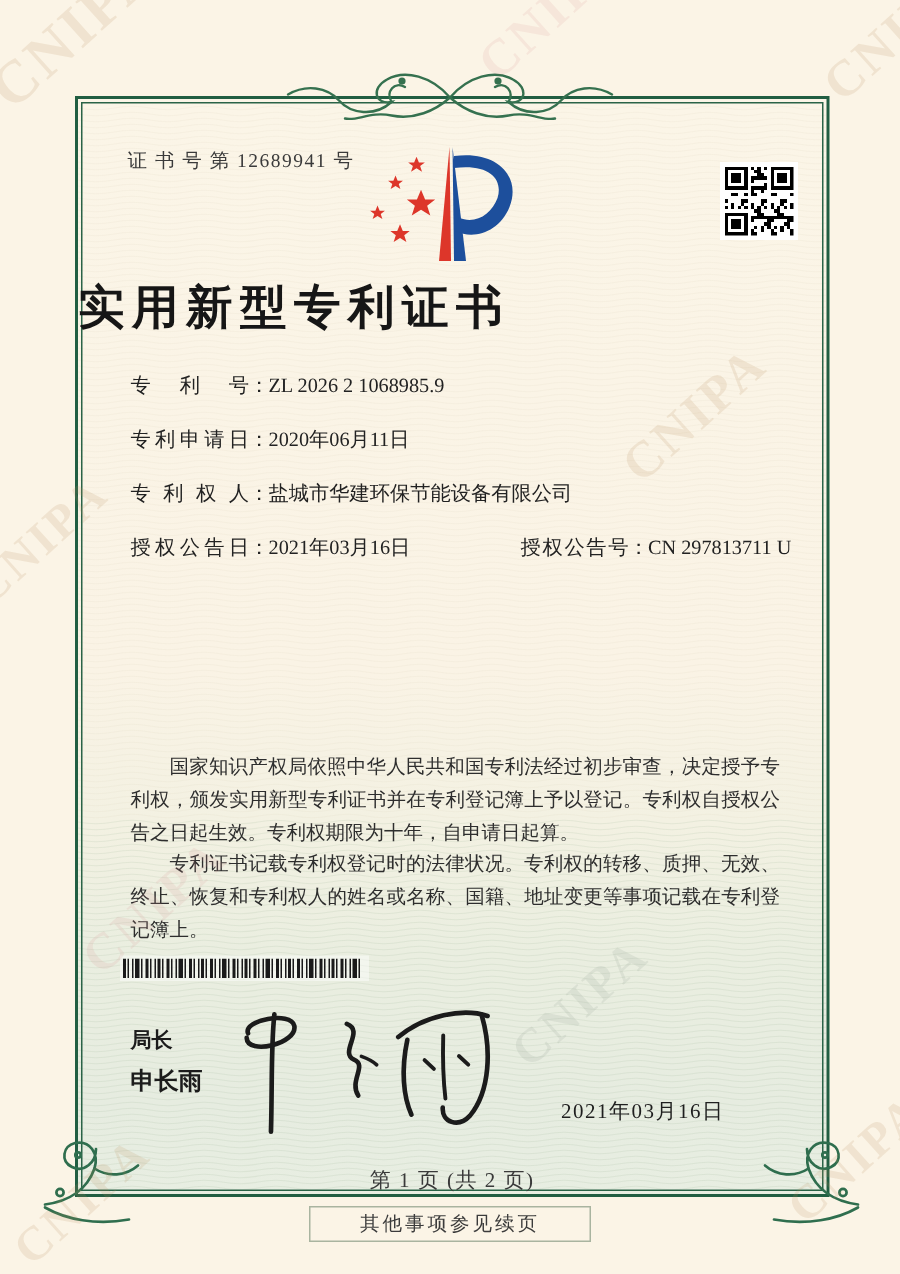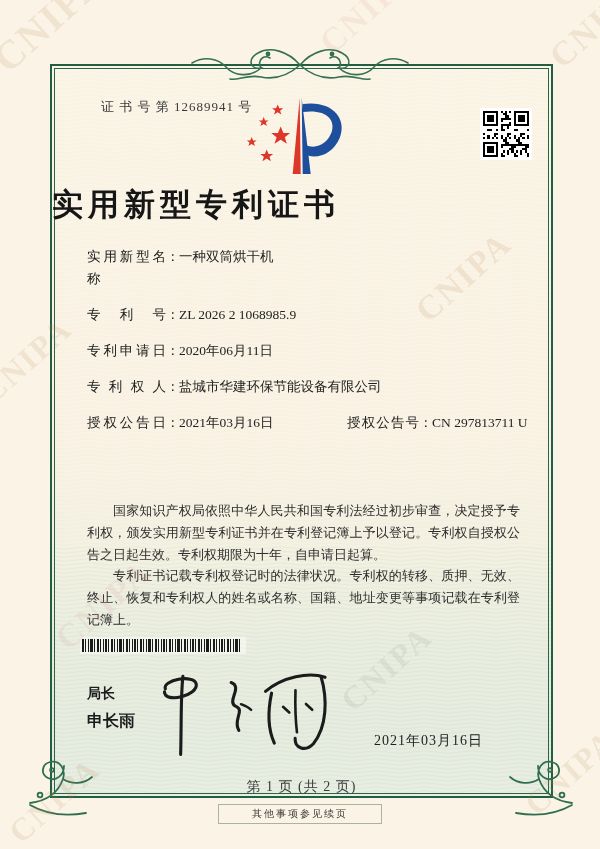--- a/index.html
+++ b/index.html
@@ -14,21 +14,21 @@
 
   
   .frame { position:absolute; left:50px; top:64px; width:503px; height:734px;
            border:2px solid #215e42;
            background:linear-gradient(180deg,#fbf5e7 0%,#faf3e5 52%,#f3f1e2 66%,#eaeee0 78%,#e6ece0 92%,#e8eee2 100%);
            z-index:2; }
   .frame::before { content:""; position:absolute; inset:2px; border:1px solid #2a6347; pointer-events:none; z-index:3; }
   #waves { position:absolute; inset:0; z-index:0; }
   .frame > .item { z-index:4; }
 
-  .cert-no { position:absolute; left:33px; top:32px; font-size:13px; color:#3a3a3a; letter-spacing:1px;margin-left:16px; }
+  .cert-no { position:absolute; left:33px; top:32px; font-size:13px; color:#3a3a3a; letter-spacing:1px; }
 
   .logo { position:absolute; left:50%; top:28px; transform:translateX(-56%); width:122px; height:86px; }
   .qr { position:absolute; left:428px; top:42px; width:52px; height:52px; background:#fff; padding:3px; }
   .qr svg { display:block; width:100%; height:100%; }
 
   .title { position:absolute; left:0; right:0; top:118px; text-align:left;
            font-size:31px; font-weight:700; letter-spacing:5px; color:#161616; }
 
   .fields { position:absolute; left:35px; right:28px; top:180px; }
   .row { position:relative; margin-bottom:14px; font-size:13.5px; line-height:22px; color:#222; }
@@ -54,21 +54,21 @@
   .sign-date { position:absolute; left:322px; top:666px; font-size:14px; color:#1f1f1f; letter-spacing:1px; }
 
   .page-footer { position:absolute; left:0; right:0; top:712px; text-align:center; font-size:14px; color:#3a3a3a; letter-spacing:1px; }
 
   .orn { position:absolute; z-index:5; pointer-events:none; }
   .orn-top { left:50%; top:41px; transform:translateX(-50%); }
   .orn-bl { left:22px; top:757px; }
   .orn-br { left:500px; top:757px; transform:scaleX(-1); }
 
   .cont-note { position:absolute; left:50%; top:804px; transform:translateX(-50%);
-               border:1px solid #a9b4a0; padding:2px 33px; font-size:10px; color:#3b3b3b;
+               border:1px solid #a9b4a0; padding:2px 33px; font-size:13px; color:#3b3b3b;
                letter-spacing:2px; background:transparent; z-index:4; }
 </style>
 </head>
 <body>
 
 <div class="page">
 
   <span class="wm" style="left:-18px;top:-4px;font-size:40px;">CNIPA</span>
   <span class="wm" style="left:310px;top:-10px;font-size:34px;color:rgba(214,140,140,.13);">CNIPA</span>
   <span class="wm" style="left:540px;top:4px;font-size:34px;">CNIPA</span>
@@ -391,23 +391,20 @@
           <rect x="14" y="20" width="1" height="1" fill="#000"></rect>
           <rect x="15" y="20" width="1" height="1" fill="#000"></rect>
           <rect x="20" y="20" width="1" height="1" fill="#000"></rect>
         </svg>
     </div>
 
     <div class="item title" style="position:absolute;">实用新型专利证书</div>
 
     <div class="fields item" style="position:absolute;">
       <div class="row">
-        <span class="lbl">实用新型名称</span><span class="colon">：</span><span class="val">一种双筒烘干机</span>
-      </div>
-      <div class="row">
         <span class="lbl">专利号</span><span class="colon">：</span><span class="val">ZL 2026 2 1068985.9</span>
       </div>
       <div class="row">
         <span class="lbl">专利申请日</span><span class="colon">：</span><span class="val">2020年06月11日</span>
       </div>
       <div class="row">
         <span class="lbl">专利权人</span><span class="colon">：</span><span class="val">盐城市华建环保节能设备有限公司</span>
       </div>
       <div class="row">
         <span class="lbl">授权公告日</span><span class="colon">：</span><span class="val">2021年03月16日</span>

